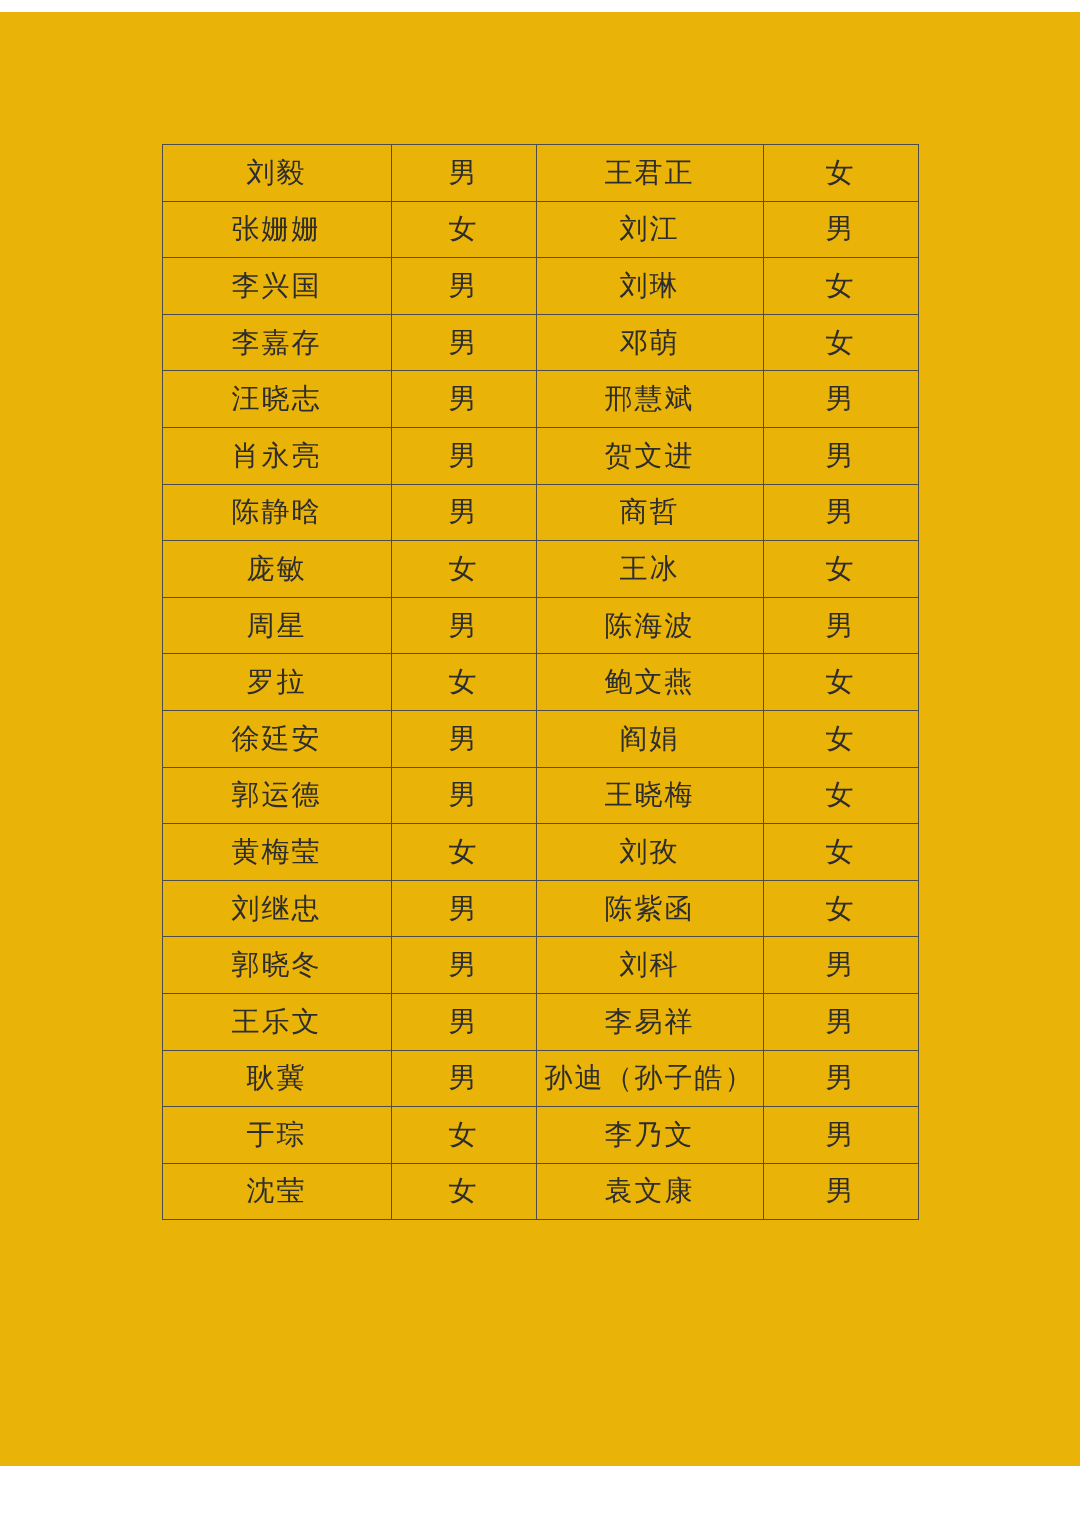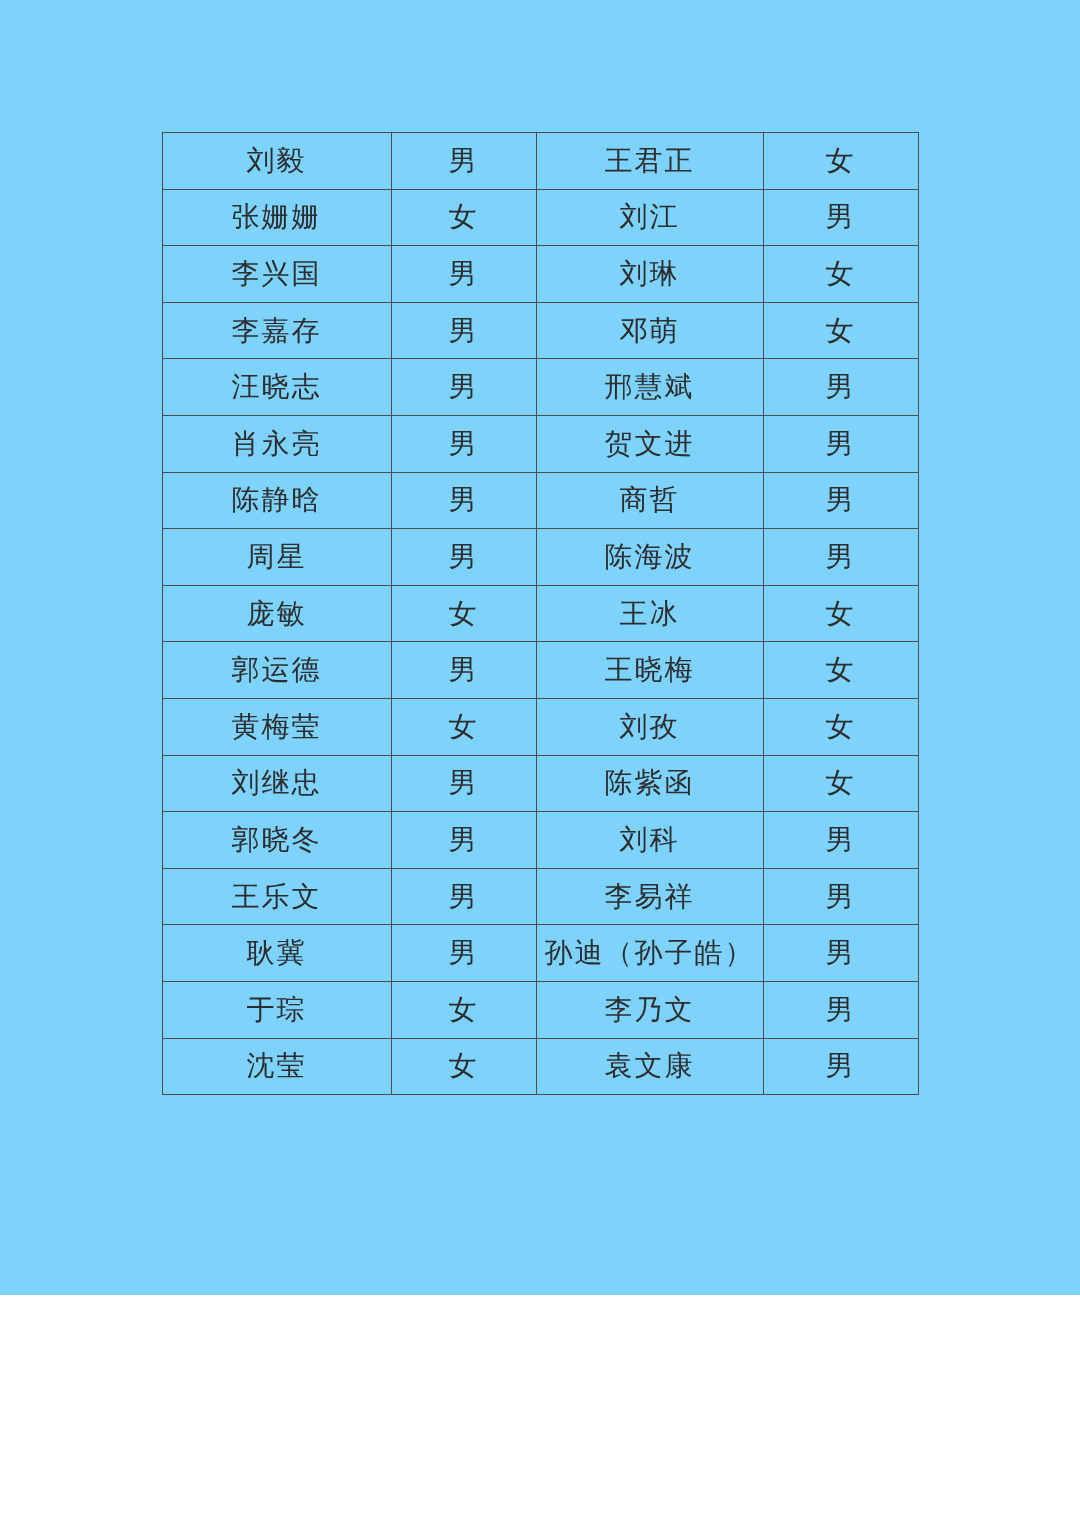--- a/index.html
+++ b/index.html
@@ -3,23 +3,23 @@
 <meta charset="utf-8">
 <style>
   html, body {
     margin: 0;
     padding: 0;
     background: #ffffff;
   }
   .page {
     position: relative;
     width: 1080px;
-    height: 1295px;
-    margin: 0 auto;
-    background: #7dd3fc;
+    height: 1454px;
+    margin: 12px auto;
+    background: #eab308;
     font-family: "Liberation Serif", "DejaVu Serif", serif;
     overflow: hidden;
   }
   table.roster {
     border-collapse: collapse;
     table-layout: fixed;
     width: 756px;
     margin: 132px auto 0 auto;
   }
   table.roster col.c-name-left  { width: 229px; }
@@ -88,29 +88,41 @@
           <td>贺文进</td>
           <td>男</td>
         </tr>
         <tr>
           <td>陈静晗</td>
           <td>男</td>
           <td>商哲</td>
           <td>男</td>
         </tr>
         <tr>
+          <td>庞敏</td>
+          <td>女</td>
+          <td>王冰</td>
+          <td>女</td>
+        </tr>
+        <tr>
           <td>周星</td>
           <td>男</td>
           <td>陈海波</td>
           <td>男</td>
         </tr>
         <tr>
-          <td>庞敏</td>
+          <td>罗拉</td>
           <td>女</td>
-          <td>王冰</td>
+          <td>鲍文燕</td>
+          <td>女</td>
+        </tr>
+        <tr>
+          <td>徐廷安</td>
+          <td>男</td>
+          <td>阎娟</td>
           <td>女</td>
         </tr>
         <tr>
           <td>郭运德</td>
           <td>男</td>
           <td>王晓梅</td>
           <td>女</td>
         </tr>
         <tr>
           <td>黄梅莹</td>

